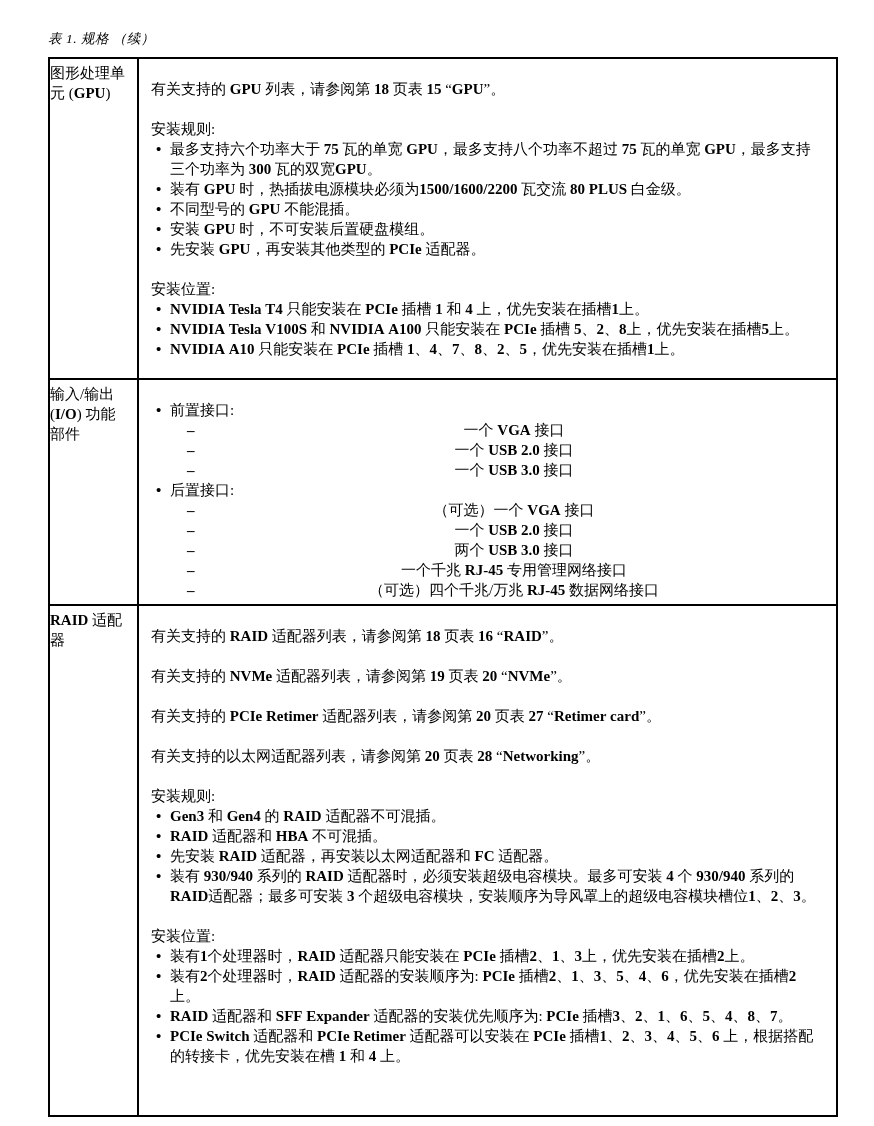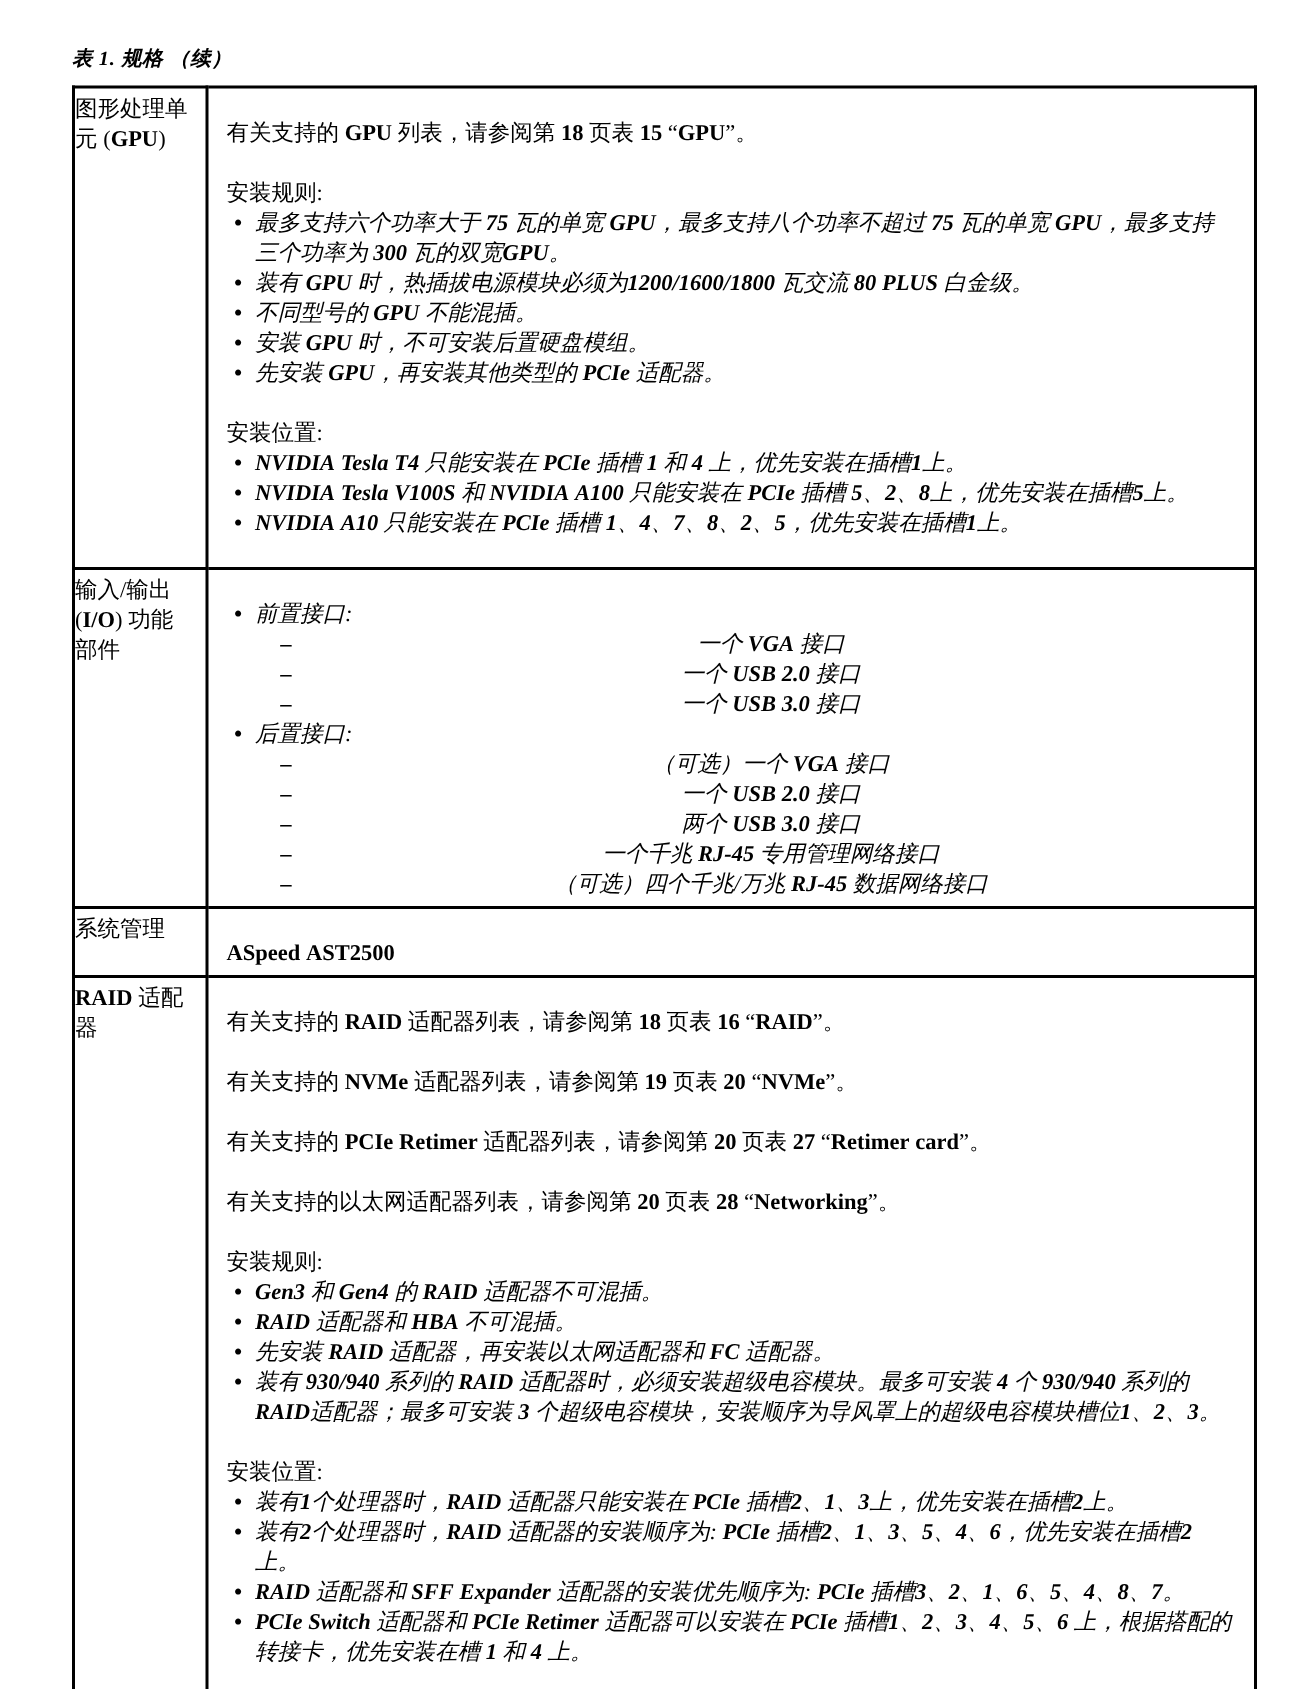--- a/index.html
+++ b/index.html
@@ -3,21 +3,21 @@
 <meta charset="utf-8">
 <style>
   html,body{margin:0;padding:0;}
   body{
     width:874px;height:1126px;background:#ffffff;color:#000;
     font-family:"Liberation Serif","DejaVu Serif",serif;
     position:relative;overflow:hidden;
   }
   .doc-title{
     position:absolute;left:48px;top:30px;
-    font-style:italic;font-weight:bold;font-size:13.5px;letter-spacing:.5px;
+    font-style:italic;font-weight:normal;font-size:13.5px;letter-spacing:.5px;
   }
   table.spec-table{
     position:absolute;left:48px;top:57px;width:790px;
     border-collapse:collapse;table-layout:fixed;
     font-size:15px;line-height:20px;
   }
   .spec-table td{
     border:2px solid #000;vertical-align:top;box-sizing:border-box;
   }
   .spec-table td.label{
@@ -27,42 +27,42 @@
     padding:20px 14px 4px 12px;
   }
   .spec-table tr.r0{height:321px;}
   .spec-table tr.r1{height:197px;}
   .spec-table tr.r2{height:30px;}
   .spec-table tr.r3{height:511px;}
   .content .block + .block{margin-top:20px;}
   .content .subhead + ul.b1{margin-top:0;}
   .subhead{font-weight:normal;}
   b{font-weight:bold;}
-  ul.b1{list-style:none;margin:0;padding:0;font-style:italic;}
+  ul.b1{list-style:none;margin:0;padding:0;}
   ul.b1 > li{position:relative;padding-left:19px;}
   ul.b1 > li::before{content:"\2022";position:absolute;left:5px;font-weight:bold;}
   ul.b2{list-style:none;margin:0;padding:0;}
   ul.b2 > li{position:relative;margin-left:17px;padding-left:19px;text-align:center;}
   ul.b2 > li::before{content:"\2013";position:absolute;left:0;font-weight:bold;}
 </style>
 </head>
 <body>
 
 <div class="doc-title">表 1. 规格 （续）</div>
 
 <table class="spec-table">
   <tbody>
       <tr class="r0">
         <td class="label">图形处理单元 (<b>GPU</b>)</td>
         <td class="content">
           <div class="block para">有关支持的 <b>GPU</b> 列表，请参阅第 <b>18</b> 页表 <b>15</b> “<b>GPU</b>”。</div>
           <div class="block subhead">安装规则:</div>
           <ul class="b1 block">
             <li>最多支持六个功率大于 <b>75</b> 瓦的单宽 <b>GPU</b>，最多支持八个功率不超过 <b>75</b> 瓦的单宽 <b>GPU</b>，最多支持三个功率为 <b>300</b> 瓦的双宽<b>GPU</b>。</li>
-            <li>装有 <b>GPU</b> 时，热插拔电源模块必须为<b>1200/1600/1800</b> 瓦交流 <b>80</b> <b>PLUS</b> 白金级。</li>
+            <li>装有 <b>GPU</b> 时，热插拔电源模块必须为<b>1500/1600/2200</b> 瓦交流 <b>80</b> <b>PLUS</b> 白金级。</li>
             <li>不同型号的 <b>GPU</b> 不能混插。</li>
             <li>安装 <b>GPU</b> 时，不可安装后置硬盘模组。</li>
             <li>先安装 <b>GPU</b>，再安装其他类型的 <b>PCIe</b> 适配器。</li>
           </ul>
           <div class="block subhead">安装位置:</div>
           <ul class="b1 block">
             <li><b>NVIDIA</b> <b>Tesla</b> <b>T4</b> 只能安装在 <b>PCIe</b> 插槽 <b>1</b> 和 <b>4</b> 上，优先安装在插槽<b>1</b>上。</li>
             <li><b>NVIDIA</b> <b>Tesla</b> <b>V100S</b> 和 <b>NVIDIA</b> <b>A100</b> 只能安装在 <b>PCIe</b> 插槽 <b>5</b>、<b>2</b>、<b>8</b>上，优先安装在插槽<b>5</b>上。</li>
             <li><b>NVIDIA</b> <b>A10</b> 只能安装在 <b>PCIe</b> 插槽 <b>1</b>、<b>4</b>、<b>7</b>、<b>8</b>、<b>2</b>、<b>5</b>，优先安装在插槽<b>1</b>上。</li>
           </ul>
@@ -80,26 +80,20 @@
             <li>后置接口:<ul class="b2">
                 <li>（可选）一个 <b>VGA</b> 接口</li>
                 <li>一个 <b>USB</b> <b>2.0</b> 接口</li>
                 <li>两个 <b>USB</b> <b>3.0</b> 接口</li>
                 <li>一个千兆 <b>RJ-45</b> 专用管理网络接口</li>
                 <li>（可选）四个千兆/万兆 <b>RJ-45</b> 数据网络接口</li>
               </ul></li>
           </ul>
         </td>
       </tr>
-      <tr class="r2">
-        <td class="label">系统管理</td>
-        <td class="content">
-          <div class="block para"><b>ASpeed</b> <b>AST2500</b></div>
-        </td>
-      </tr>
       <tr class="r3">
         <td class="label"><b>RAID</b> 适配器</td>
         <td class="content">
           <div class="block para">有关支持的 <b>RAID</b> 适配器列表，请参阅第 <b>18</b> 页表 <b>16</b> “<b>RAID</b>”。</div>
           <div class="block para">有关支持的 <b>NVMe</b> 适配器列表，请参阅第 <b>19</b> 页表 <b>20</b> “<b>NVMe</b>”。</div>
           <div class="block para">有关支持的 <b>PCIe</b> <b>Retimer</b> 适配器列表，请参阅第 <b>20</b> 页表 <b>27</b> “<b>Retimer</b> <b>card</b>”。</div>
           <div class="block para">有关支持的以太网适配器列表，请参阅第 <b>20</b> 页表 <b>28</b> “<b>Networking</b>”。</div>
           <div class="block subhead">安装规则:</div>
           <ul class="b1 block">
             <li><b>Gen3</b> 和 <b>Gen4</b> 的 <b>RAID</b> 适配器不可混插。</li>

